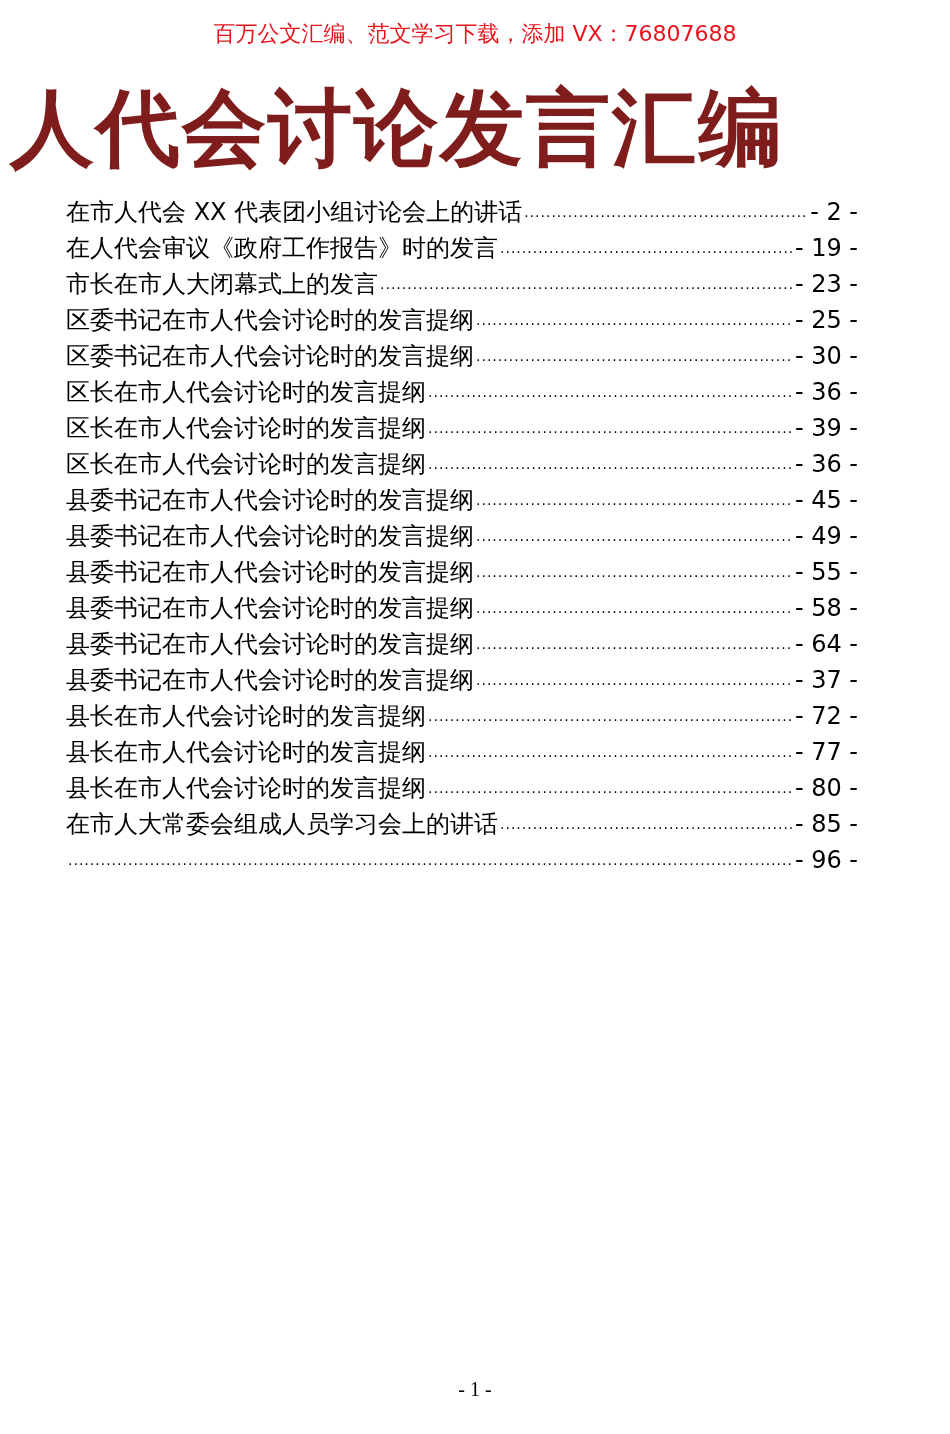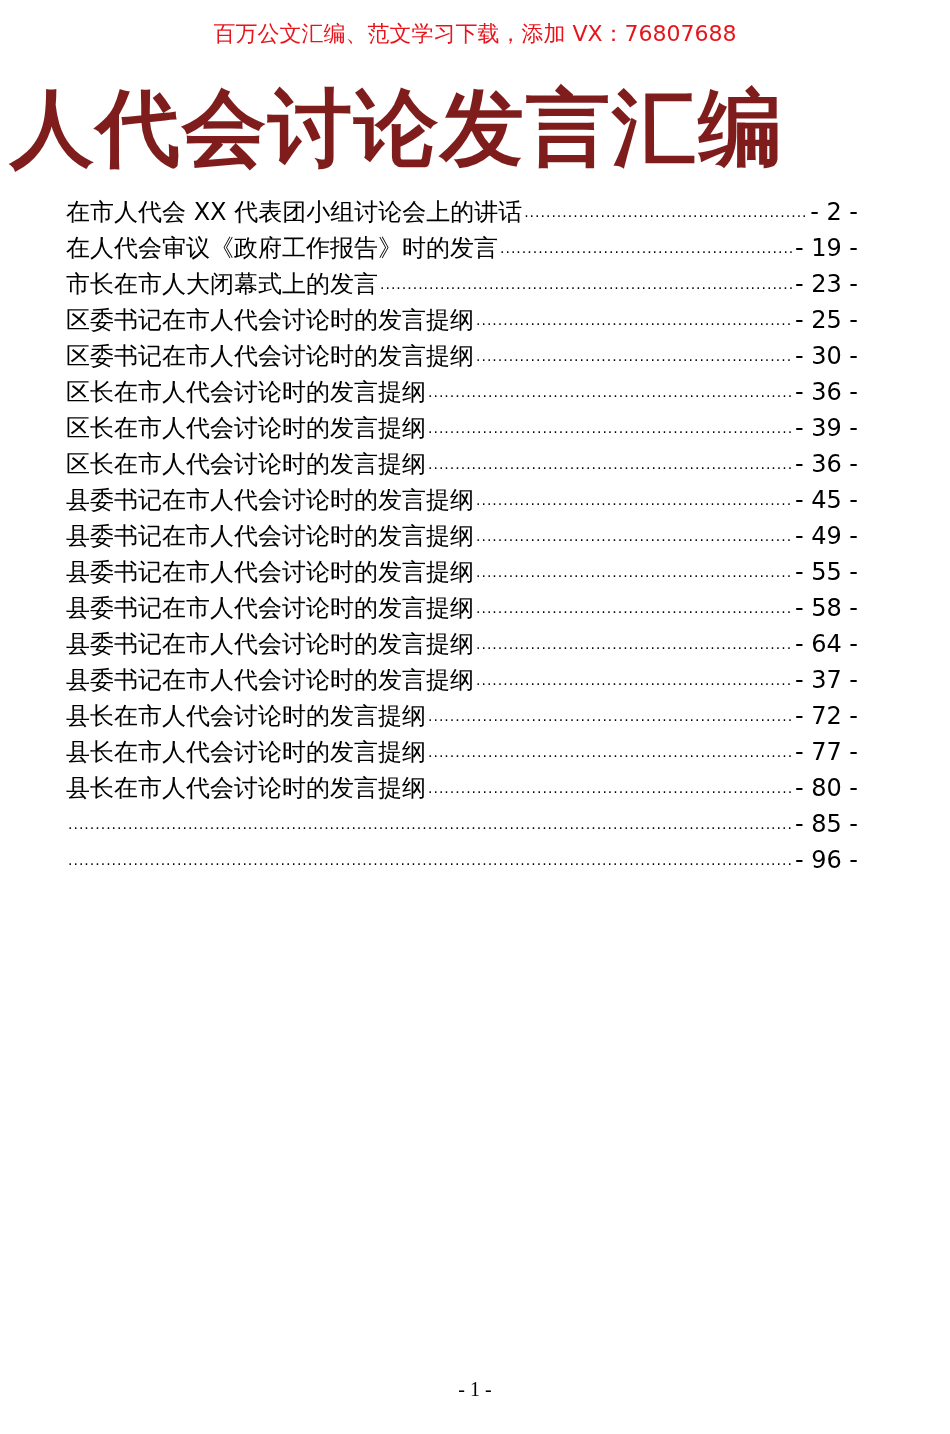--- a/index.html
+++ b/index.html
@@ -109,20 +109,21 @@
       <span class="toc-title">县长在市人代会讨论时的发言提纲</span>
       <span class="toc-dots"></span>
       <span class="toc-page">- 77 -</span>
     </div>
   <div class="toc-row">
       <span class="toc-title">县长在市人代会讨论时的发言提纲</span>
       <span class="toc-dots"></span>
       <span class="toc-page">- 80 -</span>
     </div>
   <div class="toc-row">
+      <span class="toc-title">在市人大常委会组成人员学习会上的讲话</span>
       <span class="toc-dots"></span>
       <span class="toc-page">- 85 -</span>
     </div>
   <div class="toc-row">
       <span class="toc-dots"></span>
       <span class="toc-page">- 96 -</span>
     </div>
 </div>
 
 <div class="footer">- 1 -</div>

